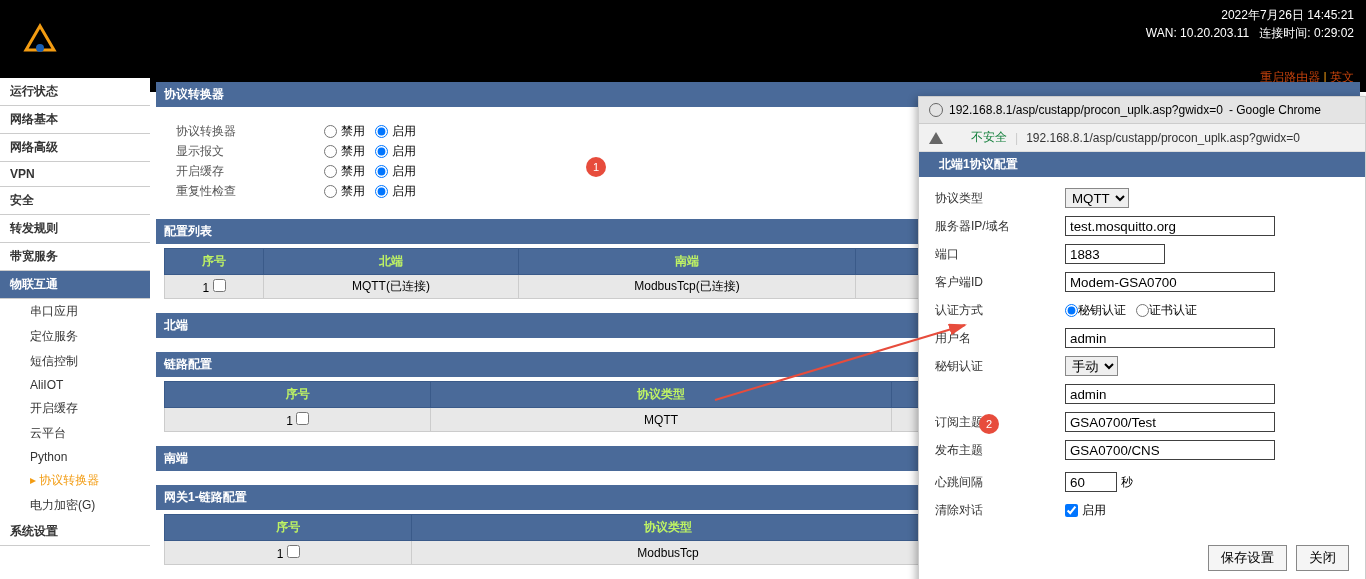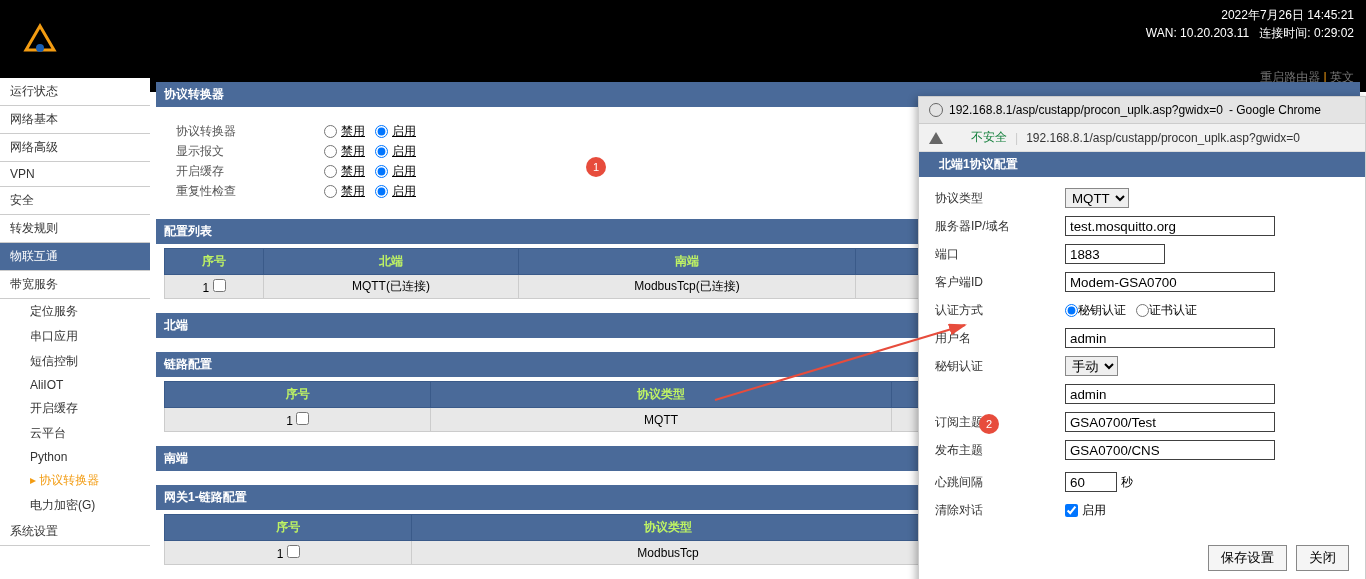--- a/index.html
+++ b/index.html
@@ -2,46 +2,46 @@
 <html><head>
 <meta charset="utf-8">
 <style>
 * { box-sizing: border-box; margin: 0; padding: 0; }
 body { font-family: Arial, "Microsoft YaHei", sans-serif; font-size: 12px; background: #fff; width: 1366px; height: 579px; overflow: hidden; position: relative; }
 
 
 .topbar { background: #000; color: #fff; height: 92px; position: relative; }
 .topbar .right { position: absolute; right: 12px; top: 6px; text-align: right; font-size: 12px; line-height: 18px; }
 .topbar .links { position: absolute; right: 12px; bottom: 6px; color: #f39c12; font-size: 12px; }
-.topbar .links a { color: #737373; text-decoration: none; }
+.topbar .links a { color: #c2410c; text-decoration: none; }
 
 
 .logo-area { position: absolute; left: 20px; top: 20px; display: flex; align-items: center; gap: 10px; }
 .logo-icon { width: 40px; height: 40px; }
 .logo-text { font-size: 13px; letter-spacing: 4px; color: #000; }
 .logo-sub { font-size: 16px; font-weight: bold; letter-spacing: 2px; color: #000; }
 
 .page-title { position: absolute; left: 320px; top: 48px; font-size: 28px; font-weight: bold; color: #000; }
 
 
 .layout { display: flex; position: absolute; top: 78px; left: 0; right: 0; bottom: 0; }
 .sidebar { width: 150px; background: #fff; }
-.sidebar .item { padding: 5px 10px; border-bottom: 1px solid #ccc; font-weight: normal; color: #333; cursor: pointer; }
+.sidebar .item { padding: 5px 10px; border-bottom: 1px solid #ccc; font-weight: bold; color: #333; cursor: pointer; }
 .sidebar .item.active { background: #4a6a99; color: #fff; }
 .sidebar .sub { padding: 4px 10px 4px 30px; color: #333; cursor: pointer; font-weight: normal; }
 .sidebar .sub.active { color: #f39c12; }
 .sidebar .sub.active::before { content: "▸ "; color: #f39c12; }
 
 
 .main { flex: 1; padding: 0 6px 10px 6px; }
 .section-bar { background: #4a6a99; color: #fff; padding: 4px 8px; font-weight: bold; margin-top: 4px; font-size: 12px; }
 .form-block { background: #fff; padding: 14px 20px; position: relative; }
 .form-row { display: flex; align-items: center; height: 20px; }
 .form-row .lbl { width: 140px; color: #555; }
-.radio-grp { display: flex; align-items: center; gap: 2px; text-decoration: underline; }
+.radio-grp { display: flex; align-items: center; gap: 2px; }
 .radio-grp input { margin: 0 2px 0 8px; }
 .annot { position: absolute; width: 20px; height: 20px; border-radius: 50%; background: #e74c3c; color: #fff; text-align: center; line-height: 20px; font-size: 11px; }
 .annot1 { left: 430px; top: 50px; }
 
 .table-wrap { padding: 4px 8px 10px; }
 table { width: 100%; border-collapse: collapse; }
 th { background: #4a6a99; color: #bef264; padding: 4px; font-weight: bold; font-size: 12px; border: 1px solid #3a5a89; }
 td { background: #e8e8e8; padding: 3px; text-align: center; border: 1px solid #ccc; font-size: 12px; }
 td a { color: #1a5fb4; text-decoration: underline; cursor: pointer; }
 
@@ -98,24 +98,24 @@
 <div class="page-title">工业无线路由器</div>
 
 <div class="layout">
   <div class="sidebar">
     <div class="item">运行状态</div>
     <div class="item">网络基本</div>
     <div class="item">网络高级</div>
     <div class="item">VPN</div>
     <div class="item">安全</div>
     <div class="item">转发规则</div>
+    <div class="item">带宽服务</div>
     <div class="item active">物联互通</div>
-    <div class="item">带宽服务</div>
+    <div class="sub">串口应用</div>
     <div class="sub">定位服务</div>
-    <div class="sub">串口应用</div>
     <div class="sub">短信控制</div>
     <div class="sub">AliIOT</div>
     <div class="sub">开启缓存</div>
     <div class="sub">云平台</div>
     <div class="sub">Python</div>
     <div class="sub active">协议转换器</div>
     <div class="sub">电力加密(G)</div>
     <div class="item">系统设置</div>
   </div>
 

